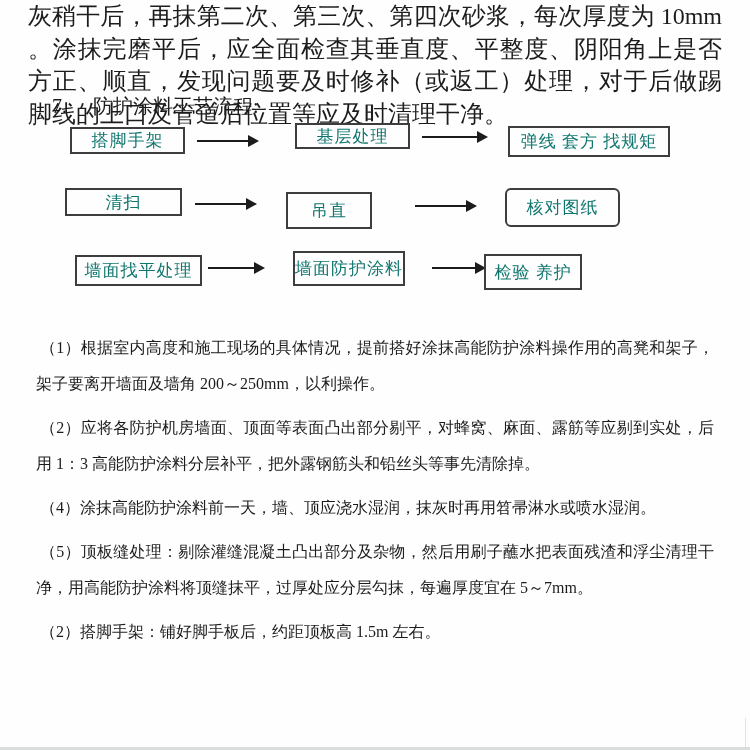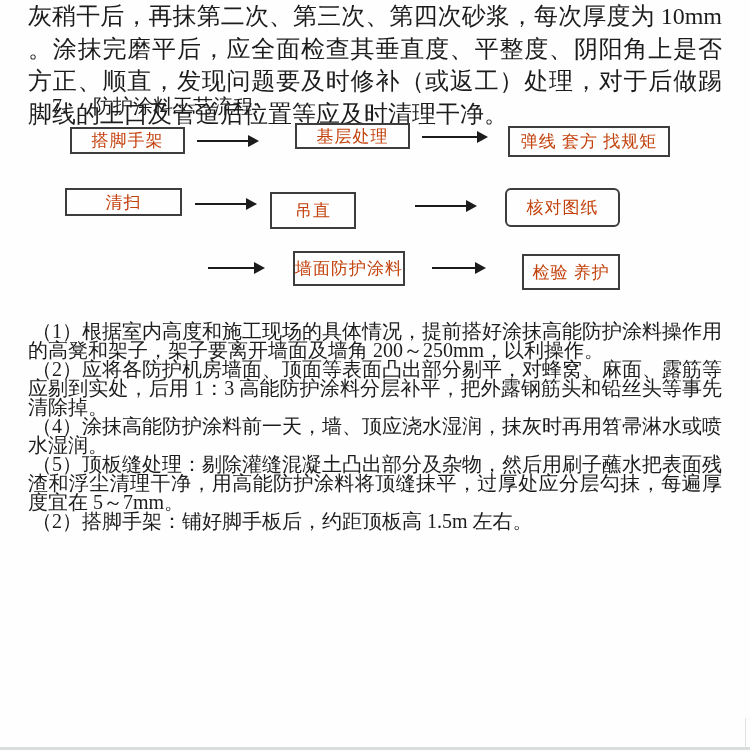--- a/index.html
+++ b/index.html
@@ -30,65 +30,65 @@
     gap: 26px;
     font-size: 20px;
     line-height: 32px;
   }
   .bodytext {
     position: absolute;
     top: 322px; left: 28px;
     width: 694px;
   }
   .bodytext p {
-    margin: 0;
-    font-size: 20px;
-    line-height: 19px;
+    margin: 8px;
+    font-size: 16px;
+    line-height: 36px;
     text-align: justify;
     text-indent: 4px;
   }
   
   .flowchart { position: absolute; top: 0; left: 0; width: 750px; height: 310px; }
   .flow-box {
     position: absolute;
     box-sizing: border-box;
     border: 2px solid #3d3d3d;
     background: #fefefe;
     display: flex;
     align-items: center;
     justify-content: center;
     font-size: 17px;
     letter-spacing: 1px;
     white-space: nowrap;
-    color: #c2410c;
+    color: #0f766e;
   }
   .flow-arrow {
     position: absolute;
     height: 0;
     border-top: 2px solid #1c1c1c;
   }
   .flow-arrow::after {
     content: "";
     position: absolute;
     right: -2px; top: -7px;
     width: 0; height: 0;
     border-left: 11px solid #1c1c1c;
     border-top: 6px solid transparent;
     border-bottom: 6px solid transparent;
   }
   
   .b1 { left: 70px;  top: 127px; width: 115px; height: 27px; }
   .b2 { left: 295px; top: 123px; width: 115px; height: 26px; }
   .b3 { left: 508px; top: 126px; width: 162px; height: 31px; }
   .b4 { left: 65px;  top: 188px; width: 117px; height: 28px; }
-  .b5 { left: 270px; top: 192px; width: 86px;  height: 37px; }
+  .b5 { left: 286px; top: 192px; width: 86px;  height: 37px; }
   .b6 { left: 505px; top: 188px; width: 115px; height: 39px; border-radius: 6px; }
   .b7 { left: 75px;  top: 255px; width: 127px; height: 31px; }
   .b8 { left: 293px; top: 251px; width: 112px; height: 35px; }
-  .b9 { left: 522px; top: 254px; width: 98px;  height: 36px; }
+  .b9 { left: 484px; top: 254px; width: 98px;  height: 36px; }
   
   .a1 { left: 197px; top: 140px; width: 60px; }
   .a2 { left: 422px; top: 136px; width: 64px; }
   .a3 { left: 195px; top: 203px; width: 60px; }
   .a4 { left: 415px; top: 205px; width: 60px; }
   .a5 { left: 208px; top: 267px; width: 55px; }
   .a6 { left: 432px; top: 267px; width: 52px; }
   
   .bottom-edge {
     position: absolute;
@@ -122,20 +122,21 @@
     <div class="flow-box b2">基层处理</div>
     <div class="flow-arrow a2"></div>
     <div class="flow-box b4">清扫</div>
 
     <div class="flow-box b3">弹线 套方 找规矩</div>
     <div class="flow-arrow a3"></div>
     <div class="flow-box b5">吊直</div>
     <div class="flow-arrow a4"></div>
     <div class="flow-box b6">核对图纸</div>
 
+    <div class="flow-box b7">墙面找平处理</div>
     <div class="flow-arrow a5"></div>
     <div class="flow-box b8">墙面防护涂料</div>
     <div class="flow-arrow a6"></div>
     <div class="flow-box b9">检验 养护</div>
   </div>
 
   <div class="bodytext">
     <p>（1）根据室内高度和施工现场的具体情况，提前搭好涂抹高能防护涂料操作用的高凳和架子，架子要离开墙面及墙角 200～250mm，以利操作。</p>
     <p>（2）应将各防护机房墙面、顶面等表面凸出部分剔平，对蜂窝、麻面、露筋等应剔到实处，后用 1：3 高能防护涂料分层补平，把外露钢筋头和铅丝头等事先清除掉。</p>
     <p>（4）涂抹高能防护涂料前一天，墙、顶应浇水湿润，抹灰时再用笤帚淋水或喷水湿润。</p>

